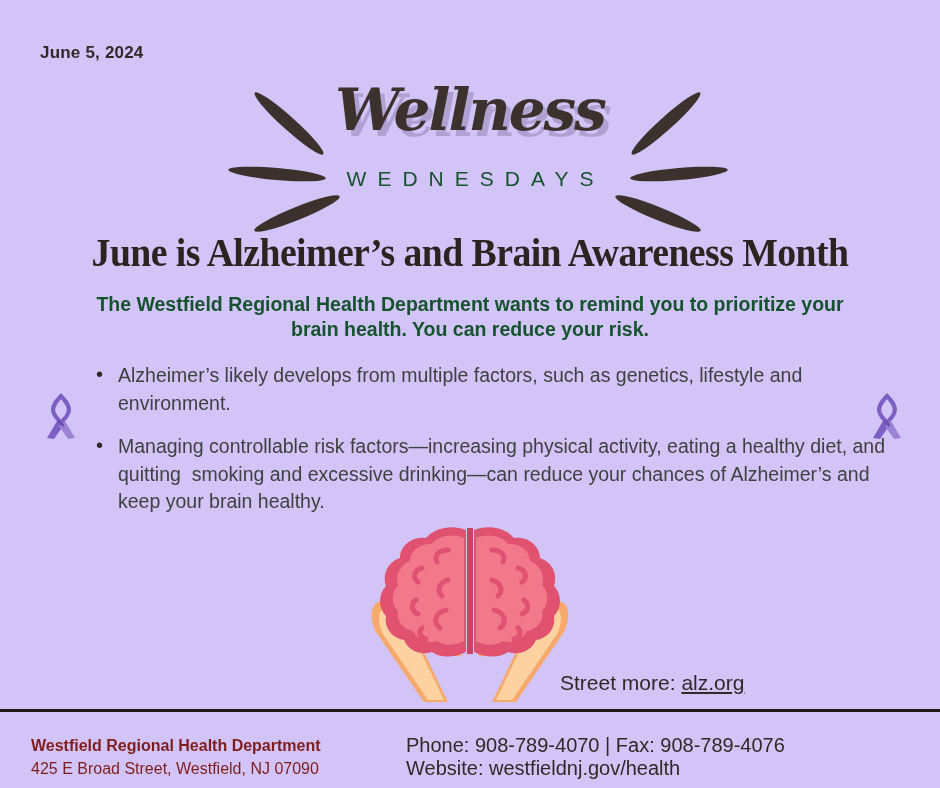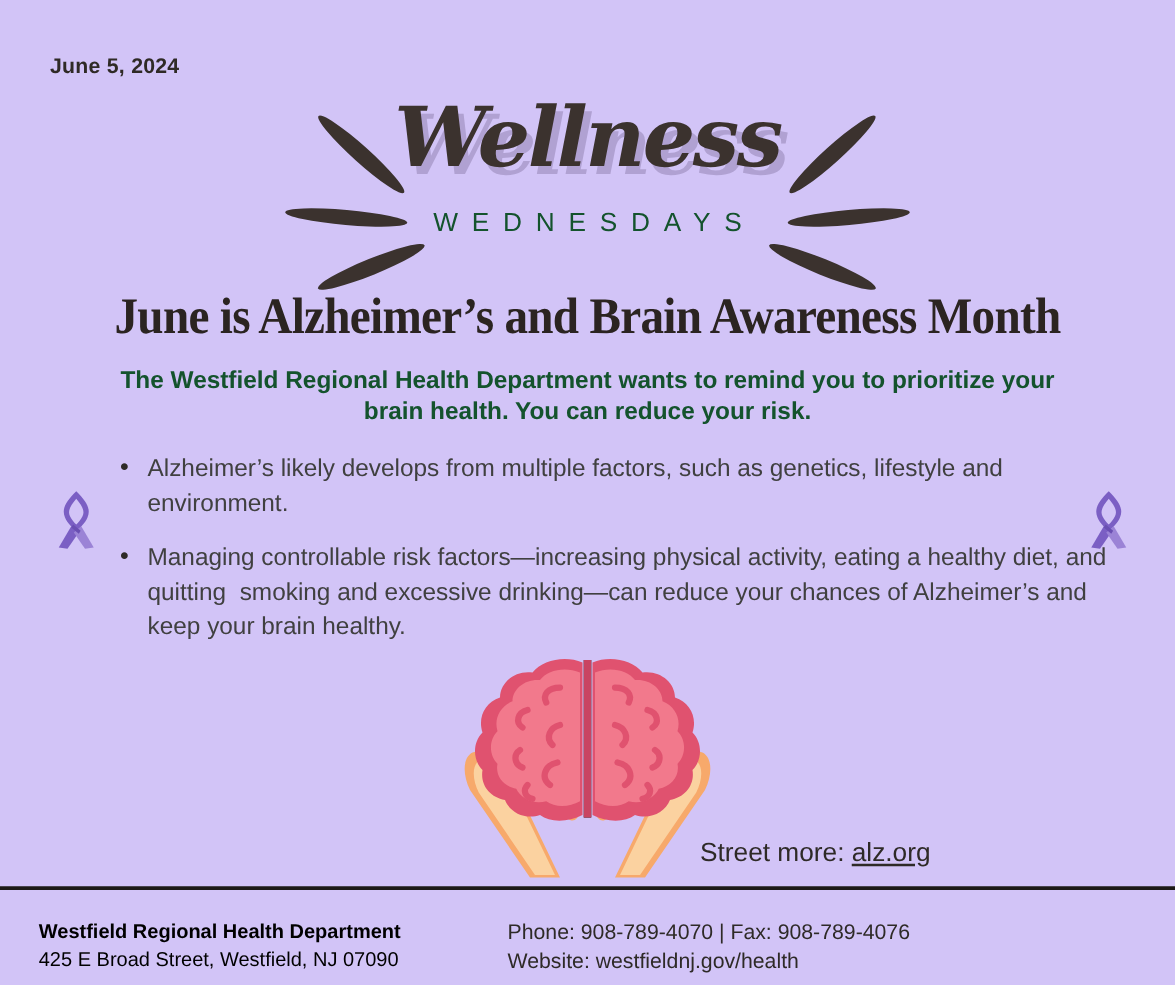--- a/index.html
+++ b/index.html
@@ -43,21 +43,21 @@
   }
   #logo-script {
     position: absolute;
     left: 0;
     top: 0;
     width: 940px;
     text-align: center;
     font-family: "DejaVu Serif", serif;
     font-style: italic;
     font-weight: bold;
-    font-size: 66px;
+    font-size: 58px;
     line-height: 110px;
     color: #3b322e;
     text-shadow: 5px 6px 0 rgba(120,105,150,0.38);
     letter-spacing: -2px;
   }
   #logo-sub {
     position: absolute;
     left: 0;
     top: 112px;
     width: 940px;
@@ -175,30 +175,30 @@
     height: 76px;
     background: #d2c4f7;
   }
   #footer-org {
     position: absolute;
     left: 31px;
     top: 22px;
     width: 380px;
     font-size: 16px;
     line-height: 23px;
-    color: #000000;
+    color: #7f1d1d;
   }
   #footer-org .org-name { font-weight: bold; display: block; }
   #footer-org .org-addr { display: block; }
   #footer-contact {
     position: absolute;
     left: 406px;
     top: 22px;
     width: 420px;
-    font-size: 17px;
+    font-size: 20px;
     line-height: 23px;
     color: #2e2a27;
   }
   #footer-contact .line { display: block; }
   #footer-contact .link { }
 </style>
 </head>
 <body>
 
 <div id="flyer">

